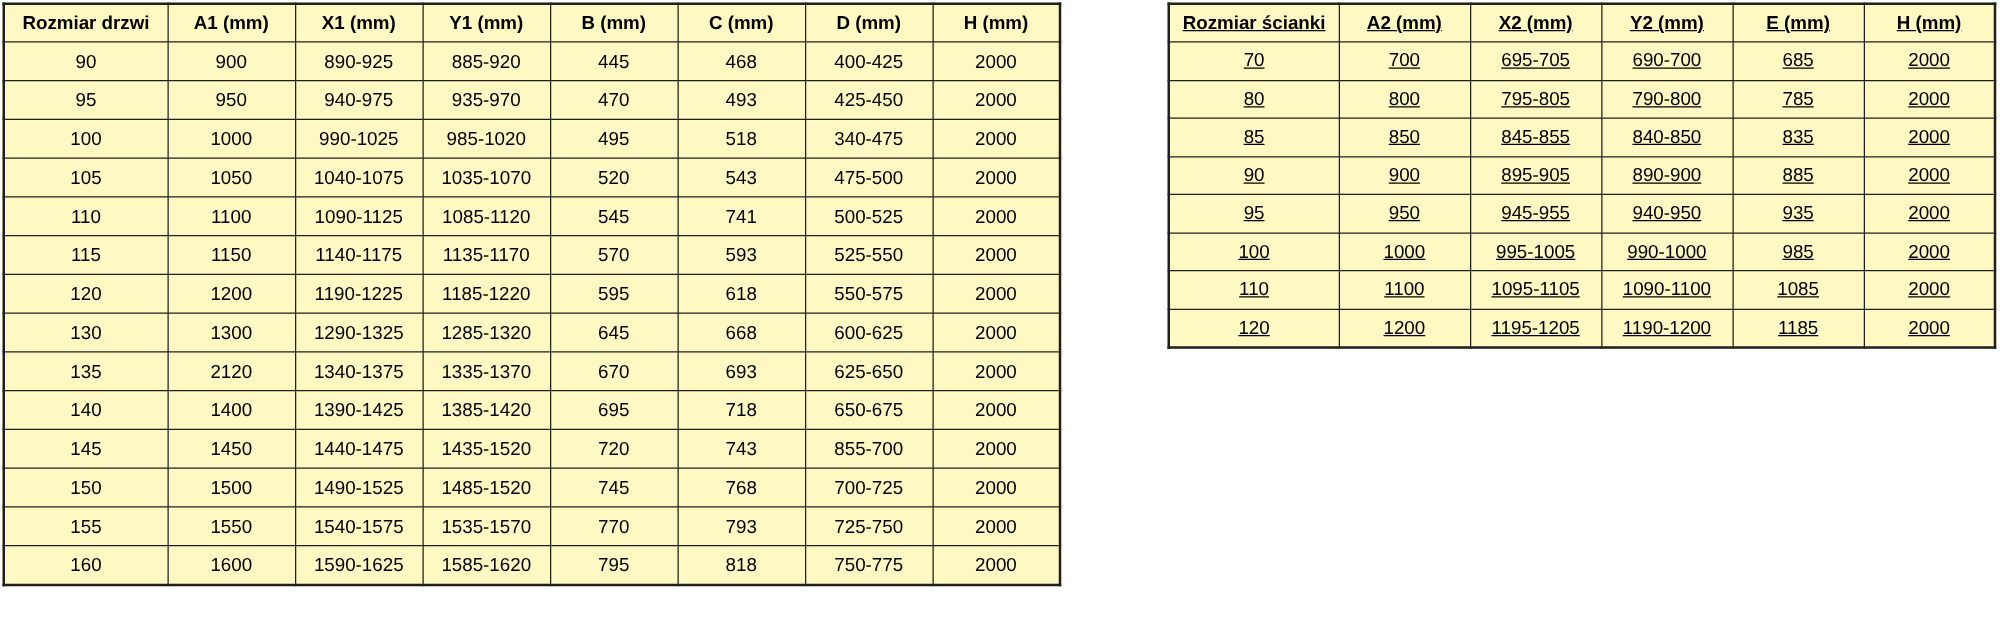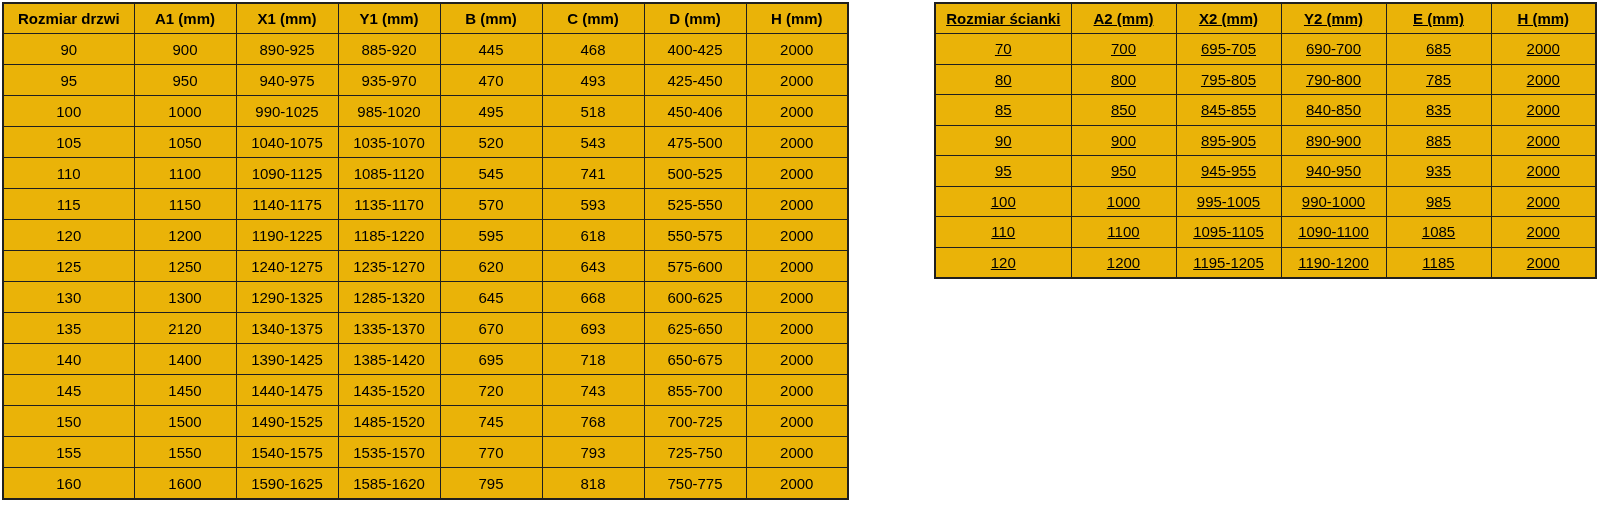--- a/index.html
+++ b/index.html
@@ -13,21 +13,21 @@
     width: 1600px;
     height: 515px;
     background: #ffffff;
     overflow: hidden;
   }
   table.spec-table {
     position: absolute;
     top: 2px;
     border-collapse: collapse;
     table-layout: fixed;
-    background: #eab308;
+    background: #fef9c3;
     border: 2px solid #1f1f1f;
   }
   #door-table { left: 2px;   width: 846px; }
   #wall-table { left: 934px; width: 662px; text-decoration: underline; }
 
   table.spec-table th,
   table.spec-table td {
     border: 1.5px solid #1f1f1f;
     text-align: center;
     vertical-align: middle;
@@ -99,21 +99,21 @@
           <td>425-450</td>
           <td>2000</td>
         </tr>
         <tr>
           <td>100</td>
           <td>1000</td>
           <td>990-1025</td>
           <td>985-1020</td>
           <td>495</td>
           <td>518</td>
-          <td>450-406</td>
+          <td>340-475</td>
           <td>2000</td>
         </tr>
         <tr>
           <td>105</td>
           <td>1050</td>
           <td>1040-1075</td>
           <td>1035-1070</td>
           <td>520</td>
           <td>543</td>
           <td>475-500</td>
@@ -140,30 +140,20 @@
           <td>2000</td>
         </tr>
         <tr>
           <td>120</td>
           <td>1200</td>
           <td>1190-1225</td>
           <td>1185-1220</td>
           <td>595</td>
           <td>618</td>
           <td>550-575</td>
-          <td>2000</td>
-        </tr>
-        <tr>
-          <td>125</td>
-          <td>1250</td>
-          <td>1240-1275</td>
-          <td>1235-1270</td>
-          <td>620</td>
-          <td>643</td>
-          <td>575-600</td>
           <td>2000</td>
         </tr>
         <tr>
           <td>130</td>
           <td>1300</td>
           <td>1290-1325</td>
           <td>1285-1320</td>
           <td>645</td>
           <td>668</td>
           <td>600-625</td>

